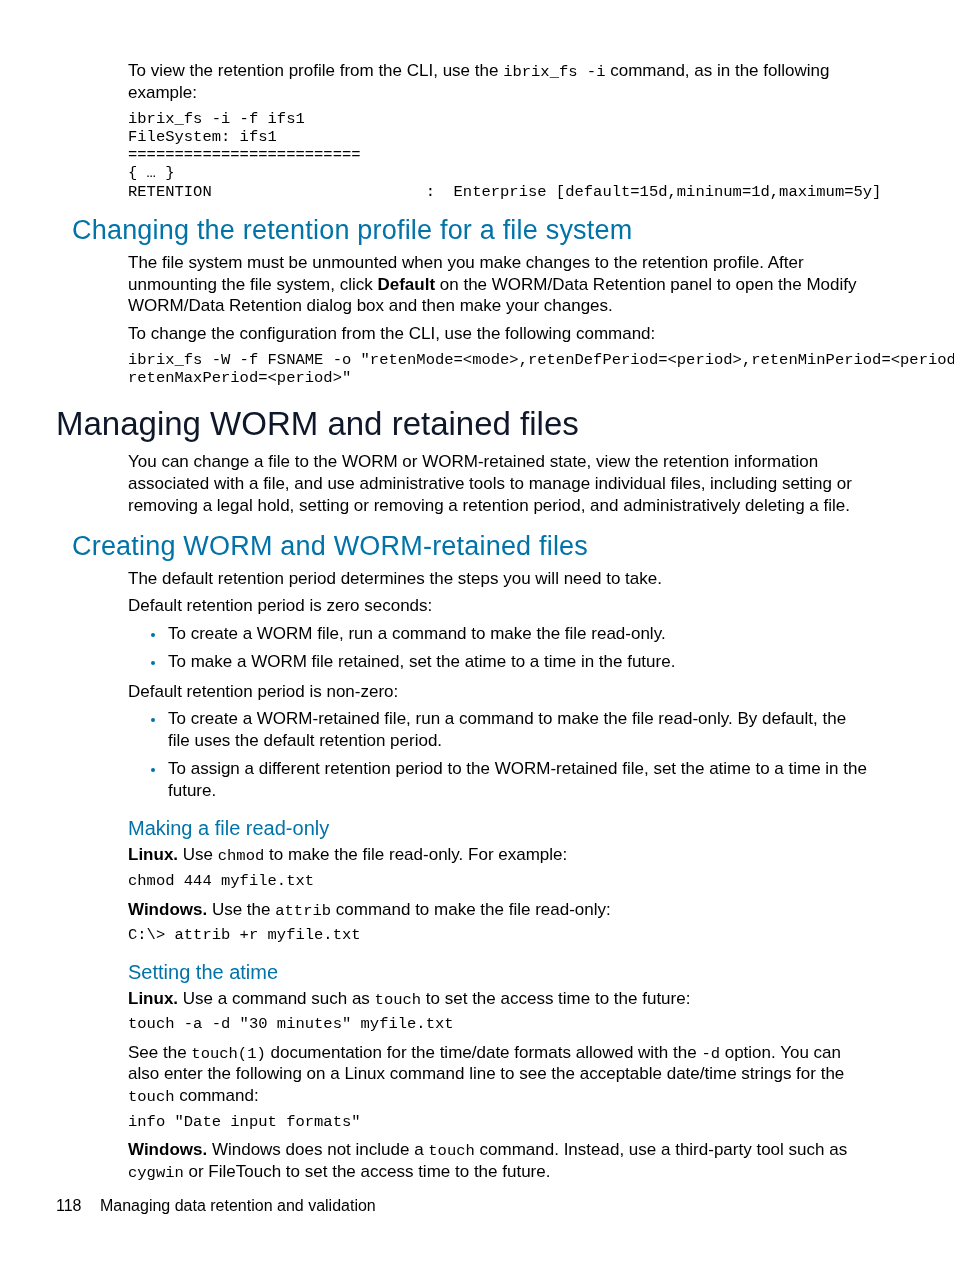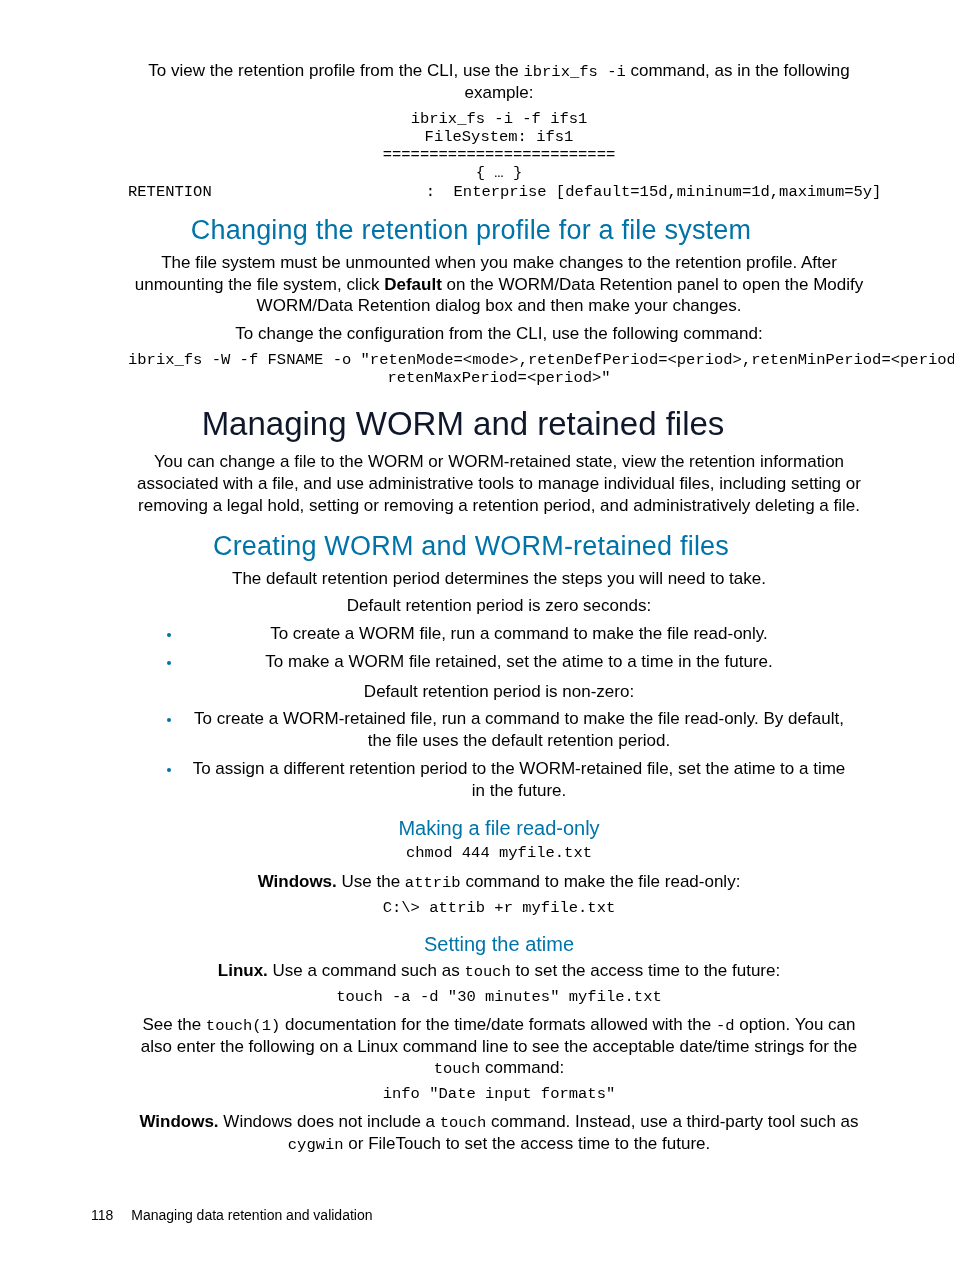--- a/index.html
+++ b/index.html
@@ -9,21 +9,20 @@
     height: 1271px;
     background: #fff;
     font-family: "Futura", "Trebuchet MS", "Segoe UI", Arial, sans-serif;
     color: #000;
     position: relative;
     font-weight: 300;
   }
   .page {
     padding: 56px 84px 0 56px;
     box-sizing: border-box;
-    text-align: center;
   }
   .body-text {
     margin-left: 72px;
   }
   p.para {
     font-size: 17px;
     line-height: 1.28;
     margin: 4px 0 6px 0;
     font-weight: 300;
   }
@@ -57,35 +56,34 @@
     margin: 16px 0 4px 0;
   }
   .bold { font-weight: 600; }
   ul.bullets {
     margin: 2px 0 8px 0;
     padding-left: 38px;
   }
   ul.bullets li {
     font-size: 17px;
     line-height: 1.28;
-    margin: 6px 16px;
+    margin: 6px 0;
     padding-left: 2px;
     font-weight: 300;
   }
   ul.bullets li::marker {
     color: #0073a8;
     font-size: 14px;
   }
   .footer {
     position: absolute;
     left: 56px;
-    bottom: 48px;
-    font-size: 14px;
+    bottom: 56px;
+    font-size: 16px;
     font-weight: 300;
-    margin-left: 35px;
   }
   .footer .pn { display:inline-block; margin-right: 14px; }
 </style>
 </head>
 <body>
 
 <div class="page">
 
   <div class="body-text">
     <p class="para">
@@ -121,20 +119,23 @@
       <li>To create a WORM file, run a command to make the file read-only.</li>
       <li>To make a WORM file retained, set the atime to a time in the future.</li>
     </ul>
     <p class="para bold">Default retention period is non-zero:</p>
     <ul class="bullets">
       <li>To create a WORM-retained file, run a command to make the file read-only. By default, the file uses the default retention period.</li>
       <li>To assign a different retention period to the WORM-retained file, set the atime to a time in the future.</li>
     </ul>
 
     <h3 class="subsection">Making a file read-only</h3>
+    <p class="para">
+      <span class="bold">Linux.</span><span> Use </span><code class="mono">chmod</code><span> to make the file read-only. For example:</span>
+    </p>
     <pre class="code">chmod 444 myfile.txt</pre>
     <p class="para">
       <span class="bold">Windows.</span><span>  Use the </span><code class="mono">attrib</code><span> command to make the file read-only:</span>
     </p>
     <pre class="code">C:\&gt; attrib +r myfile.txt</pre>
 
     <h3 class="subsection">Setting the atime</h3>
     <p class="para">
       <span class="bold">Linux.</span><span> Use a command such as </span><code class="mono">touch</code><span> to set the access time to the future:</span>
     </p>

